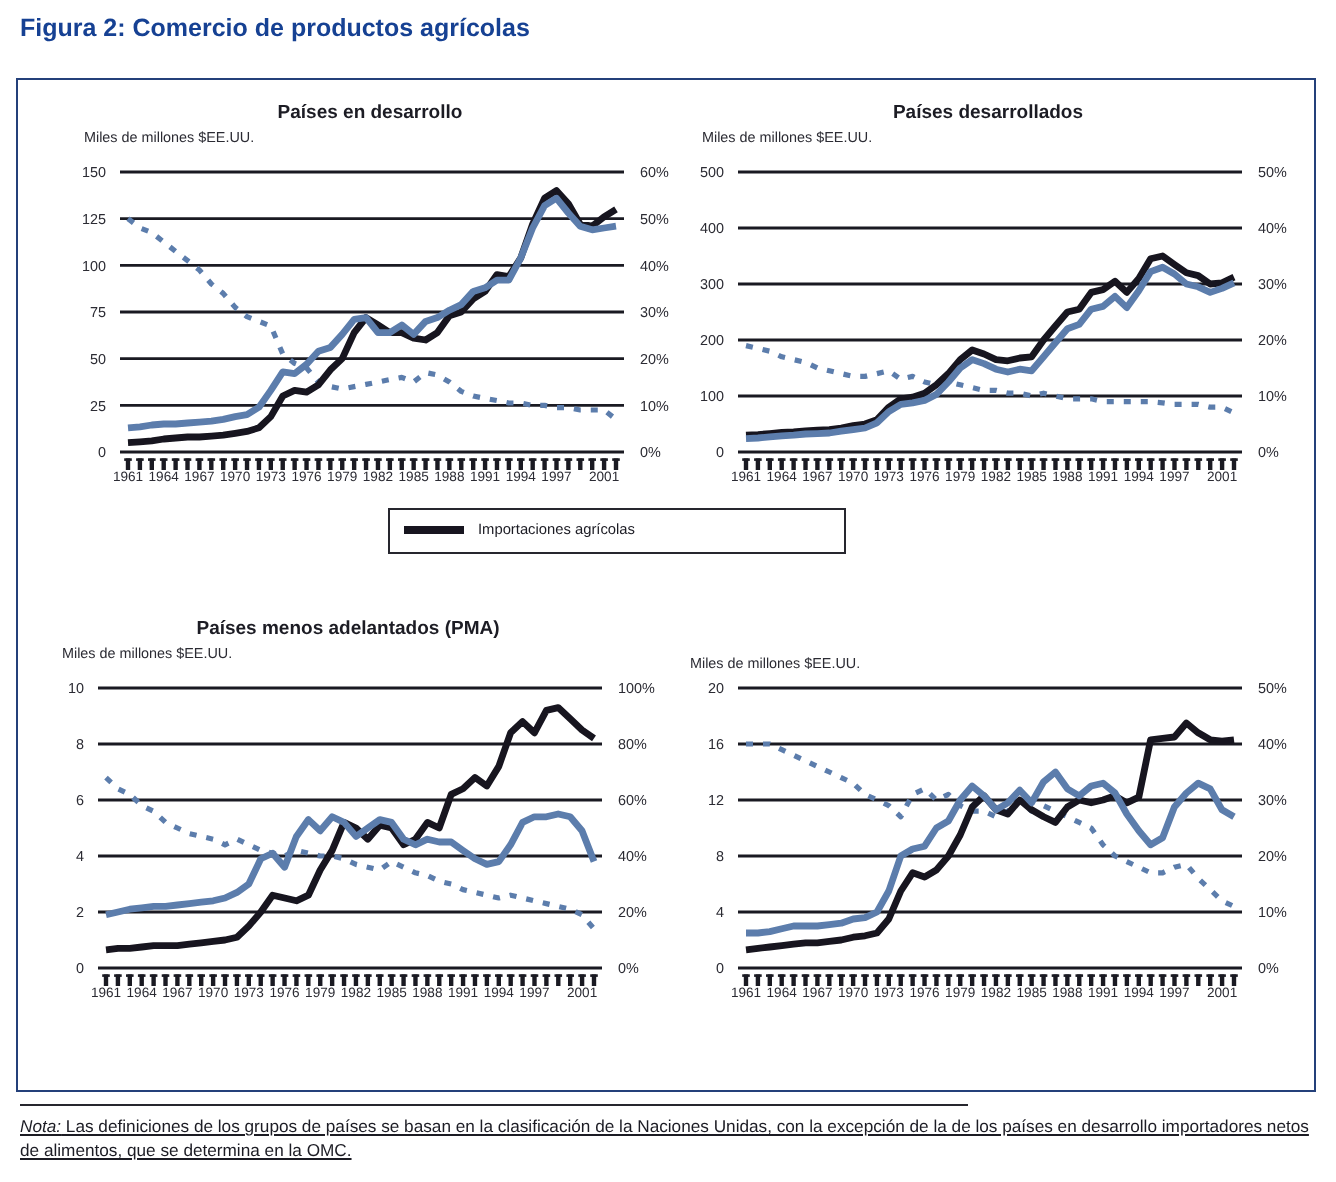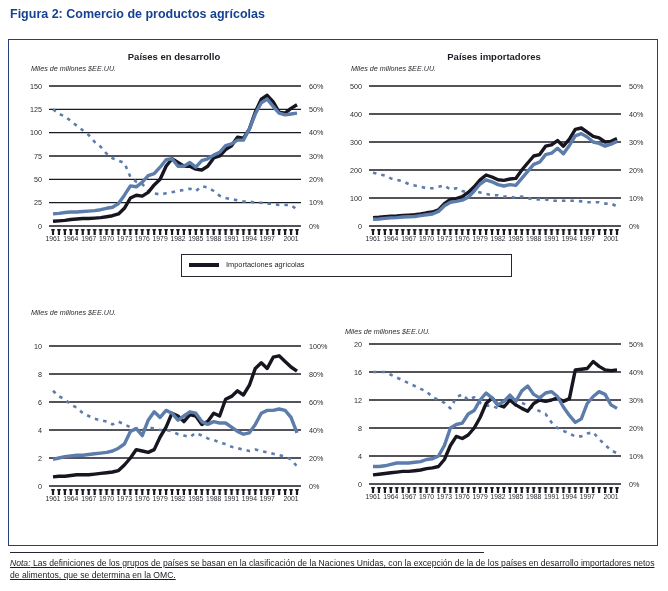--- a/index.html
+++ b/index.html
@@ -6,30 +6,30 @@
     --accent:#164193; --border:#24407a; --ink:#17151f; --blue:#5c7dac;
     --grid:#1a1a22; --text:#2b2b33;
   }
   *{box-sizing:border-box;margin:0;padding:0;}
   html,body{width:668px;height:591px;background:#ffffff;overflow:hidden;
     font-family:"Liberation Sans",sans-serif;color:var(--text);}
   .stage{position:relative;width:668px;height:591px;background:#fff;}
   .fig-title{position:absolute;left:10px;top:7px;font-size:12.5px;font-weight:bold;color:var(--accent);}
   .fig-box{position:absolute;left:8px;top:39px;width:650px;height:507px;border:1px solid var(--border);}
   .cell{position:absolute;width:318px;}
-  #c0{left:6px;top:8px;} #c1{left:326px;top:8px;}
+  #c0{left:17px;top:8px;} #c1{left:326px;top:8px;}
   #c2{left:6px;top:266px;} #c3{left:326px;top:266px;}
   .chart-header{position:relative;height:32px;}
   .chart-title{padding-top:3px;font-size:9.5px;font-weight:bold;text-align:center;
     line-height:11px;white-space:pre-line;color:#1c1c24;}
-  .chart-unit{font-size:7.2px;margin:2px 0 0 16px;color:var(--text);font-style:italic;}
+  .chart-unit{font-size:7.2px;margin:2px 0 0 16px;color:var(--text);}
   .two-line .chart-unit{position:absolute;left:10px;top:21px;margin:0;}
   svg.plot{display:block;}
   svg.plot text{font-family:"Liberation Sans",sans-serif;}
-  .legend{position:absolute;left:172px;top:214px;width:331px;border:1px solid #26262e;
+  .legend{position:absolute;left:185px;top:214px;width:229px;border:1px solid #26262e;
     padding:4px 7px 5px 7px;background:#fff;}
   .legend-row{display:flex;align-items:center;line-height:11.5px;font-size:7.4px;color:#1c1c24;}
   .swatch{display:inline-block;width:30px;margin-right:7px;flex:0 0 30px;}
   .sw-imports{height:4px;background:var(--ink);}
   .sw-exports{height:3.5px;background:var(--blue);}
   .sw-pct{height:3px;background:repeating-linear-gradient(90deg,var(--blue) 0 4px,transparent 4px 9px);}
   .note-rule{position:absolute;left:10px;top:552px;width:474px;height:1px;background:#26262e;}
   .note{position:absolute;left:10px;top:557px;width:648px;font-size:8.6px;line-height:1.4;color:#1c1c24;text-decoration:underline;}
   .note .ital{font-style:italic;}
 </style>
@@ -168,21 +168,21 @@
           <text x="252.2439024390244" y="160.5" text-anchor="middle" font-size="6.8" fill="#2b2b33">1997</text>
           <text x="276.0487804878049" y="160.5" text-anchor="middle" font-size="6.8" fill="#2b2b33">2001</text>
           <polyline points="38.0,29.3 44.0,34.0 49.9,36.3 55.9,41.0 61.8,45.7 67.8,50.3 73.7,55.0 79.7,62.0 85.6,66.7 91.6,73.7 97.5,78.3 103.5,80.7 109.4,83.0 115.4,97.0 121.3,101.7 127.3,104.0 133.2,111.0 139.2,113.3 145.1,114.5 151.1,113.3 157.0,112.2 163.0,111.0 168.9,109.8 174.9,108.7 180.8,111.0 186.8,106.3 192.7,107.5 198.7,111.0 204.6,115.7 210.6,118.0 216.5,119.2 222.5,120.3 228.4,121.5 234.4,121.5 240.3,122.7 246.3,122.7 252.2,123.8 258.2,123.8 264.1,125.0 270.1,125.0 276.0,125.0 282.0,129.7" fill="none" stroke="#5c7dac" stroke-width="2.6" stroke-linejoin="round" stroke-dasharray="3.5 5"></polyline>
           <polyline points="38.0,141.3 44.0,140.9 49.9,140.4 55.9,139.5 61.8,139.0 67.8,138.5 73.7,138.5 79.7,138.1 85.6,137.6 91.6,136.7 97.5,135.7 103.5,133.9 109.4,128.3 115.4,118.0 121.3,115.2 127.3,116.1 133.2,112.4 139.2,104.9 145.1,99.3 151.1,86.3 157.0,78.8 163.0,82.5 168.9,86.3 174.9,86.3 180.8,89.1 186.8,90.0 192.7,86.3 198.7,77.9 204.6,76.0 210.6,69.5 216.5,65.7 222.5,57.3 228.4,58.3 234.4,48.9 240.3,32.1 246.3,19.1 252.2,15.3 258.2,21.9 264.1,32.1 270.1,33.1 276.0,28.4 282.0,24.7" fill="none" stroke="#17151f" stroke-width="3.4" stroke-linejoin="round"></polyline>
           <polyline points="38.0,133.9 44.0,133.4 49.9,132.5 55.9,132.0 61.8,132.0 67.8,131.5 73.7,131.1 79.7,130.6 85.6,129.7 91.6,128.3 97.5,127.3 103.5,123.6 109.4,115.2 115.4,105.9 121.3,106.8 127.3,102.1 133.2,95.6 139.2,93.7 145.1,87.2 151.1,79.7 157.0,78.8 163.0,86.3 168.9,86.3 174.9,82.5 180.8,87.2 186.8,80.7 192.7,78.8 198.7,75.1 204.6,72.3 210.6,65.7 216.5,63.9 222.5,60.1 228.4,60.1 234.4,48.9 240.3,34.0 246.3,22.8 252.2,19.1 258.2,26.5 264.1,33.1 270.1,34.9 276.0,34.0 282.0,33.1" fill="none" stroke="#5c7dac" stroke-width="3.4" stroke-linejoin="round"></polyline>
         </svg>
     </div>
 
     <div class="cell" id="c1">
       <div class="chart-header">
-        <div class="chart-title">Países importadores</div>
+        <div class="chart-title">Países desarrollados</div>
         <div class="chart-unit">Miles de millones $EE.UU.</div>
       </div>
       <svg class="plot" width="318" height="172" viewBox="0 0 318 172">
           <line x1="34" y1="146" x2="286" y2="146" stroke="#1a1a22" stroke-width="1.4"></line>
           <text x="27" y="148.6" text-anchor="end" font-size="7.2" fill="#2b2b33">0</text>
           <line x1="34" y1="118" x2="286" y2="118" stroke="#1a1a22" stroke-width="1.4"></line>
           <text x="27" y="120.6" text-anchor="end" font-size="7.2" fill="#2b2b33">100</text>
           <line x1="34" y1="90" x2="286" y2="90" stroke="#1a1a22" stroke-width="1.4"></line>
           <text x="27" y="92.6" text-anchor="end" font-size="7.2" fill="#2b2b33">200</text>
           <line x1="34" y1="62" x2="286" y2="62" stroke="#1a1a22" stroke-width="1.4"></line>
@@ -303,20 +303,21 @@
 
     <div class="legend">
       <div class="legend-row">
         <span class="swatch sw-imports"></span>
         <span>Importaciones agrícolas</span>
       </div>
     </div>
 
     <div class="cell" id="c2">
       <div class="chart-header">
+        <div class="chart-title">Países menos adelantados (PMA)</div>
         <div class="chart-unit">Miles de millones $EE.UU.</div>
       </div>
       <svg class="plot" width="318" height="172" viewBox="0 0 318 172">
           <line x1="34" y1="146" x2="286" y2="146" stroke="#1a1a22" stroke-width="1.4"></line>
           <text x="27" y="148.6" text-anchor="end" font-size="7.2" fill="#2b2b33">0</text>
           <line x1="34" y1="118" x2="286" y2="118" stroke="#1a1a22" stroke-width="1.4"></line>
           <text x="27" y="120.6" text-anchor="end" font-size="7.2" fill="#2b2b33">2</text>
           <line x1="34" y1="90" x2="286" y2="90" stroke="#1a1a22" stroke-width="1.4"></line>
           <text x="27" y="92.6" text-anchor="end" font-size="7.2" fill="#2b2b33">4</text>
           <line x1="34" y1="62" x2="286" y2="62" stroke="#1a1a22" stroke-width="1.4"></line>

